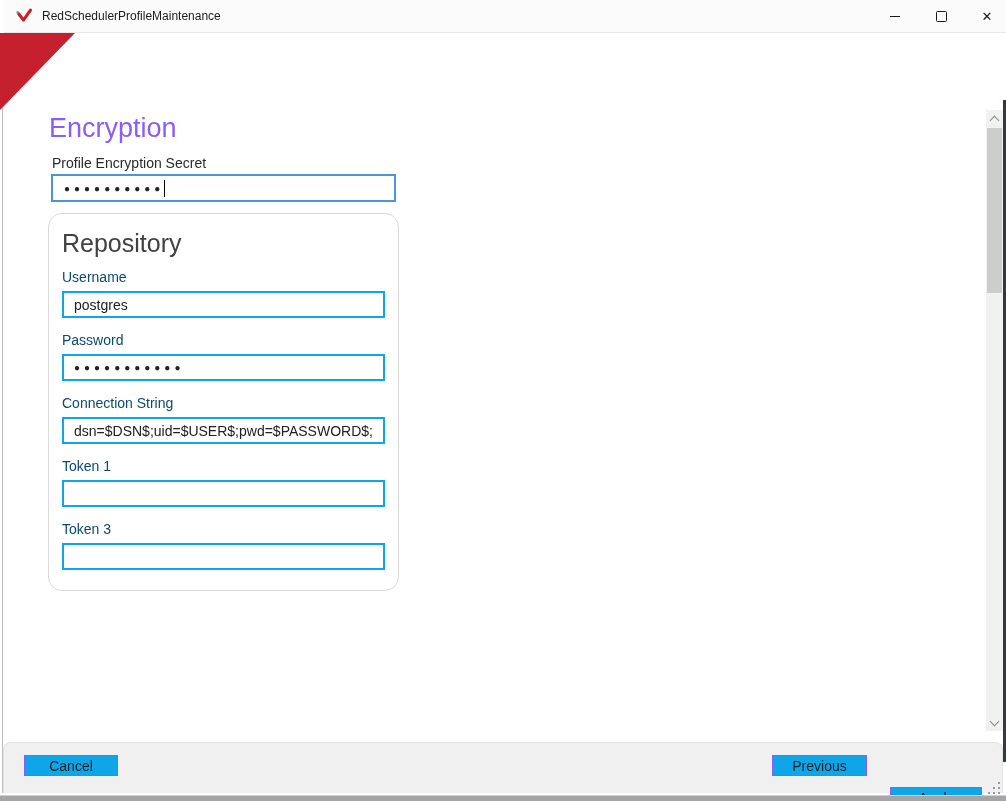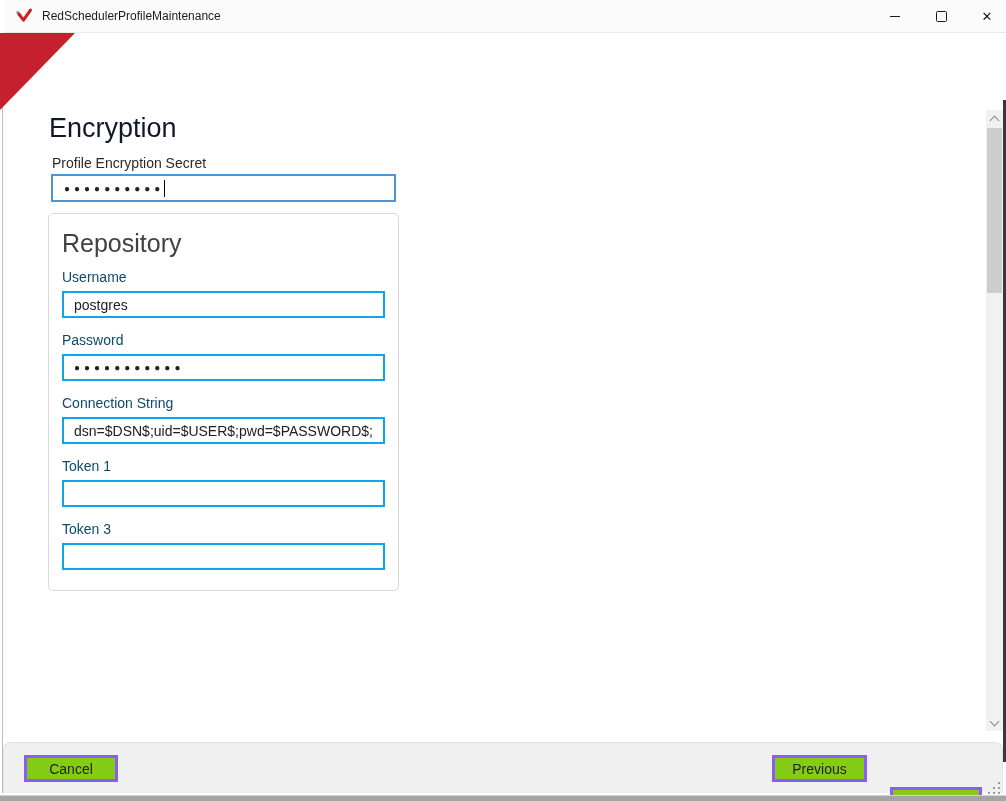--- a/index.html
+++ b/index.html
@@ -28,34 +28,34 @@
   
   .left-border{position:absolute;left:2px;top:33px;width:1px;height:760px;background:#bdbdbd;}
   .red-triangle{
     position:absolute;left:0;top:33px;width:75px;height:77px;
     clip-path:polygon(0 0,100% 0,0 100%);
   }
   .right-edge{position:absolute;left:1003px;top:100px;width:3px;height:662px;background:#35383e;}
   .bottom-strip{position:absolute;left:0;top:795px;width:1006px;height:6px;background:#a5a5a5;border-top:1px solid #d2d2d2;box-sizing:border-box;}
 
   
-  .enc-heading{position:absolute;left:49px;top:113px;font-size:27px;color:#0f172a;}
+  .enc-heading{position:absolute;left:49px;top:113px;font-size:27px;color:#8b5cf6;}
   .enc-label{position:absolute;left:52px;top:155px;font-size:14px;color:#2a2a2a;}
   .secret-box{
     position:absolute;left:51px;top:174px;width:345px;height:28px;
     border:2px solid #4e95d3;box-sizing:border-box;background:#fff;
     display:flex;align-items:center;padding:0 11px;
   }
   .masked-text{font-size:10px;letter-spacing:4px;color:#232323;white-space:nowrap;}
   .caret{width:1px;height:17px;background:#000;margin-left:0px;flex:0 0 auto;}
 
   
   .repo-box{
     position:absolute;left:48px;top:213px;width:351px;height:378px;
-    border:1px solid #d9d9d9;border-radius:5px;box-sizing:border-box;
+    border:1px solid #d9d9d9;border-radius:14px;box-sizing:border-box;
     padding:13px 13px 0;background:#fff;
   }
   .repo-heading{font-size:25px;color:#414141;line-height:33px;margin-bottom:9px;}
   .fgroup{margin-bottom:14px;}
   .flabel{font-size:14px;color:#0c4a6e;line-height:17px;margin-bottom:5px;}
   .textbox{
     height:27px;border:2px solid #0ea5e9;box-sizing:border-box;background:#fff;
     display:flex;align-items:center;padding:0 10px;
     font-size:14px;color:#202020;white-space:nowrap;overflow:hidden;
   }
@@ -70,21 +70,21 @@
   .chev.down{transform:rotate(225deg);margin-bottom:3px;}
   .scroll-thumb{position:absolute;left:1px;top:18px;width:15px;height:165px;background:#cdcdcd;}
 
   
   .footer{
     position:absolute;left:3px;top:742px;width:1000px;height:51px;
     background:#f0f0f0;border:1px solid #e2e2e2;border-bottom:none;
     border-radius:8px 8px 0 0;box-sizing:border-box;
   }
   .btn{
-    position:absolute;height:27px;background:#84cc16;border:3px solid #8b5cf6;
+    position:absolute;height:21px;background:#0ea5e9;border:1px solid #8b5cf6;
     box-sizing:border-box;display:flex;align-items:center;justify-content:center;
     font-size:14px;color:#1f1f1f;font-family:inherit;cursor:default;
   }
   .btn-cancel{left:20px;top:12px;width:94px;}
   .btn-previous{left:768px;top:12px;width:95px;}
   .btn-apply{left:886px;top:12px;width:92px;margin-top:32px;}
 
   
   .resize-grip{position:absolute;left:987px;top:781px;width:13px;height:13px;}
   .grip-dot{

